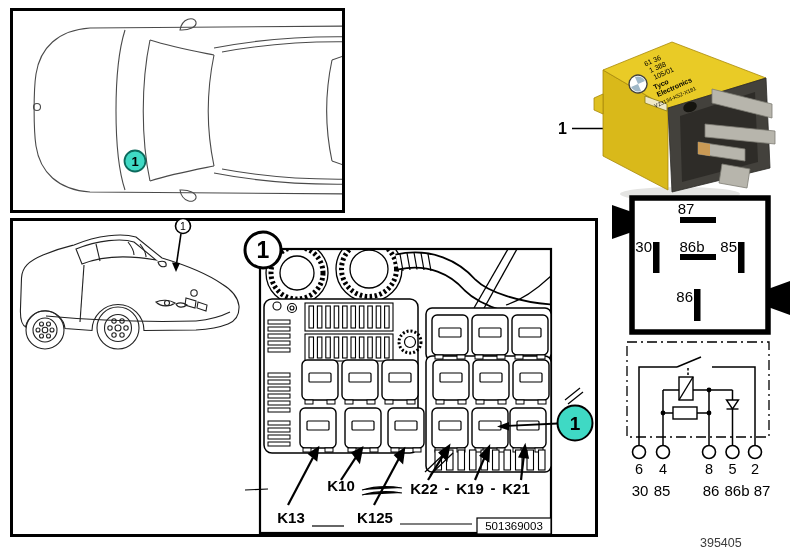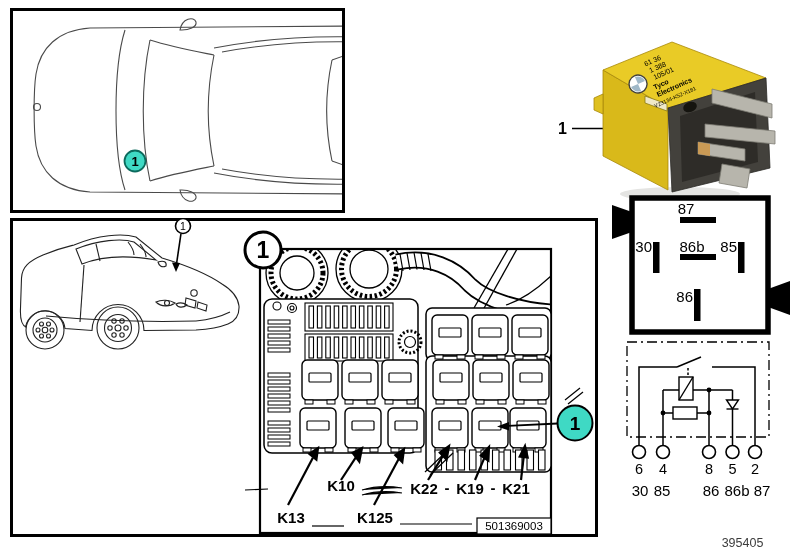--- a/index.html
+++ b/index.html
@@ -4,21 +4,21 @@
 <style>
   html,body{margin:0;padding:0;background:#fff;}
   .stage{position:relative;width:800px;height:560px;background:#fff;overflow:hidden;
          font-family:"Liberation Sans","DejaVu Sans",sans-serif;}
   .stage svg{position:absolute;}
   svg text{font-family:"Liberation Sans","DejaVu Sans",sans-serif;fill:#000;}
   .lbl-k{font-size:15px;font-weight:bold;}
   .pin-t{font-size:15px;}
   .sch-num{font-size:14.5px;}
   .sch-name{font-size:15px;}
-  .footer{position:absolute;left:700px;top:536px;width:85px;text-align:center;
+  .footer{position:absolute;left:700px;top:536px;width:85px;text-align:left;
           font-size:12.5px;color:#3c3c3c;}
 </style>
 </head>
 <body>
 
 <div class="stage">
 
   <svg style="left:10px;top:8px;" width="335" height="205" viewBox="0 0 335 205">
     <defs>
         <clipPath id="clipA">

